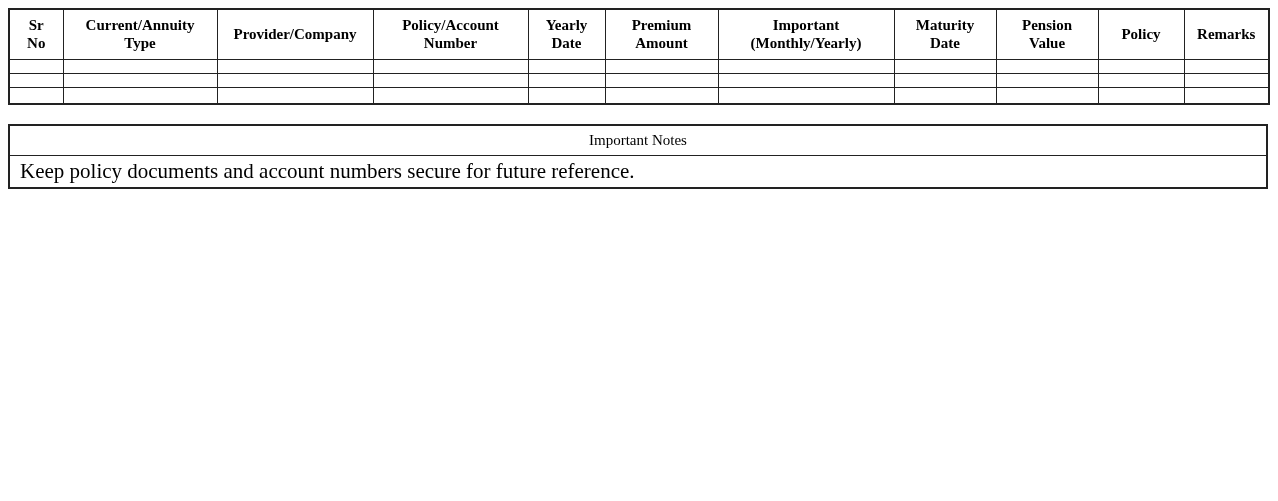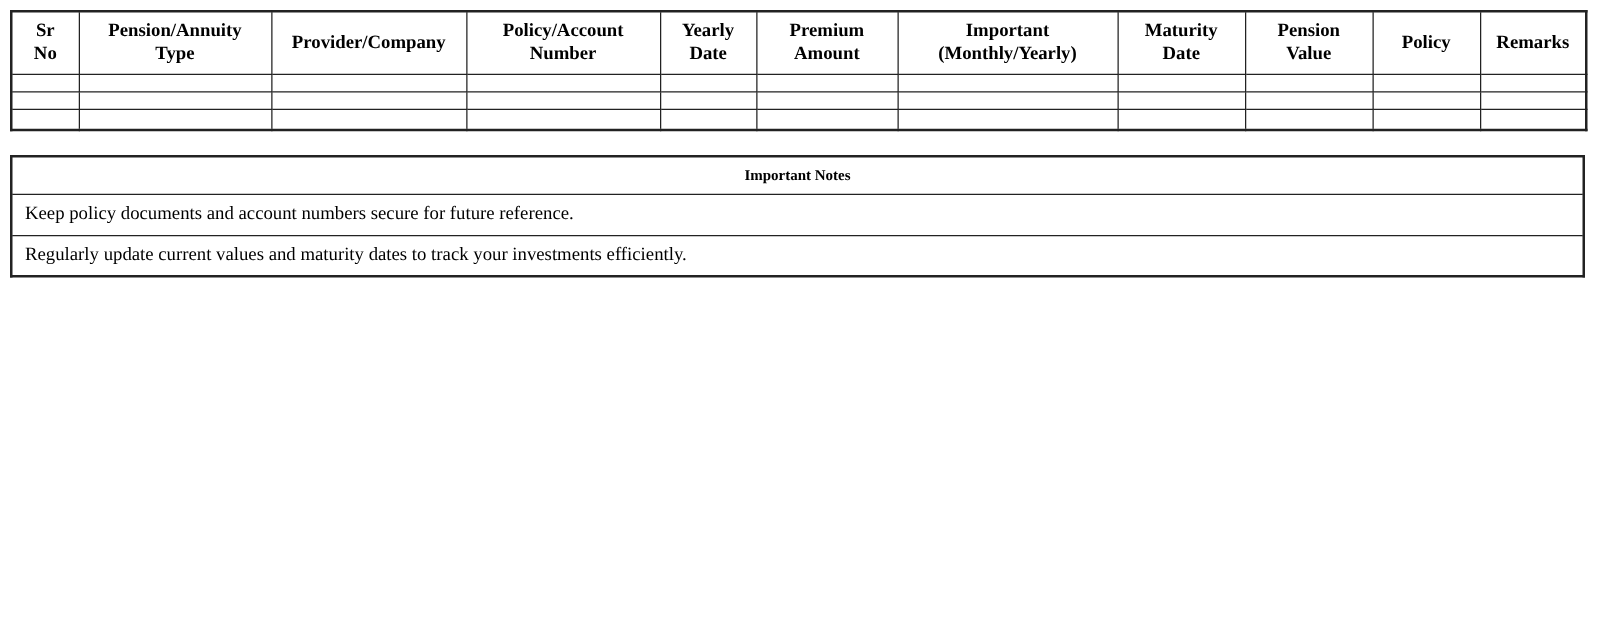--- a/index.html
+++ b/index.html
@@ -57,31 +57,31 @@
     margin-top: 19px;
   }
   .notes-table th,
   .notes-table td {
     border: 1px solid #222222;
   }
   .notes-title-row {
     height: 30px;
   }
   .notes-title {
-    font-weight: bold;
-    font-size: 12px;
+    font-weight: normal;
+    font-size: 15px;
     text-align: center;
     vertical-align: middle;
     padding: 2px;
   }
   .note-row {
     height: 33px;
   }
   .note-cell {
-    font-size: 15px;
+    font-size: 21px;
     text-align: left;
     vertical-align: middle;
     padding: 2px 8px 2px 10px;
   }
 </style>
 </head>
 <body>
 
 <div class="page">
 
@@ -96,21 +96,21 @@
       <col style="width:176px">
       <col style="width:102px">
       <col style="width:102px">
       <col style="width:86px">
       <col style="width:85px">
     </colgroup>
     <thead>
       <tr>
         <th>Sr
 No</th>
-        <th>Pension/Annuity
+        <th>Current/Annuity
 Type</th>
         <th>Provider/Company</th>
         <th>Policy/Account
 Number</th>
         <th>Yearly
 Date</th>
         <th>Premium
 Amount</th>
         <th>Important
 (Monthly/Yearly)</th>
@@ -166,19 +166,16 @@
   </table>
 
   <table class="notes-table">
     <tbody>
       <tr class="notes-title-row">
         <th class="notes-title">Important Notes</th>
       </tr>
       <tr class="note-row">
         <td class="note-cell">Keep policy documents and account numbers secure for future reference.</td>
       </tr>
-      <tr class="note-row">
-        <td class="note-cell">Regularly update current values and maturity dates to track your investments efficiently.</td>
-      </tr>
     </tbody>
   </table>
 
 </div>
 
 </body></html>

